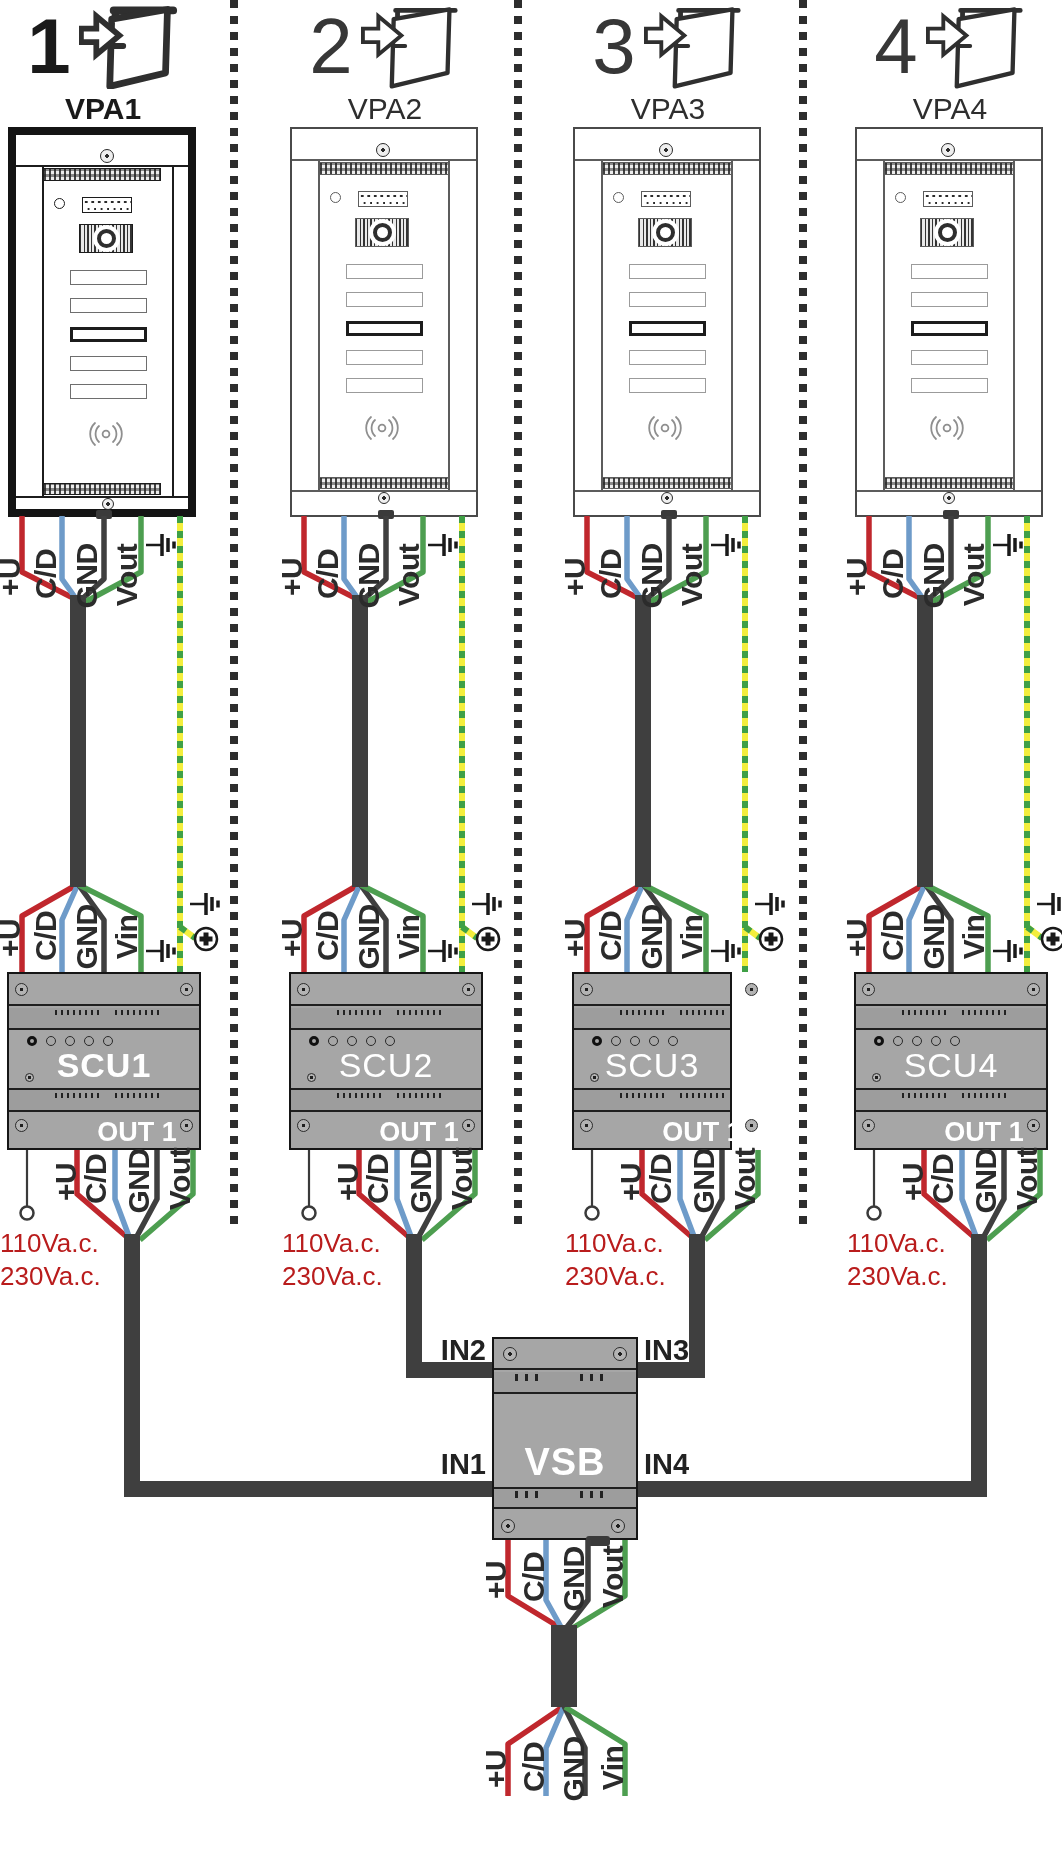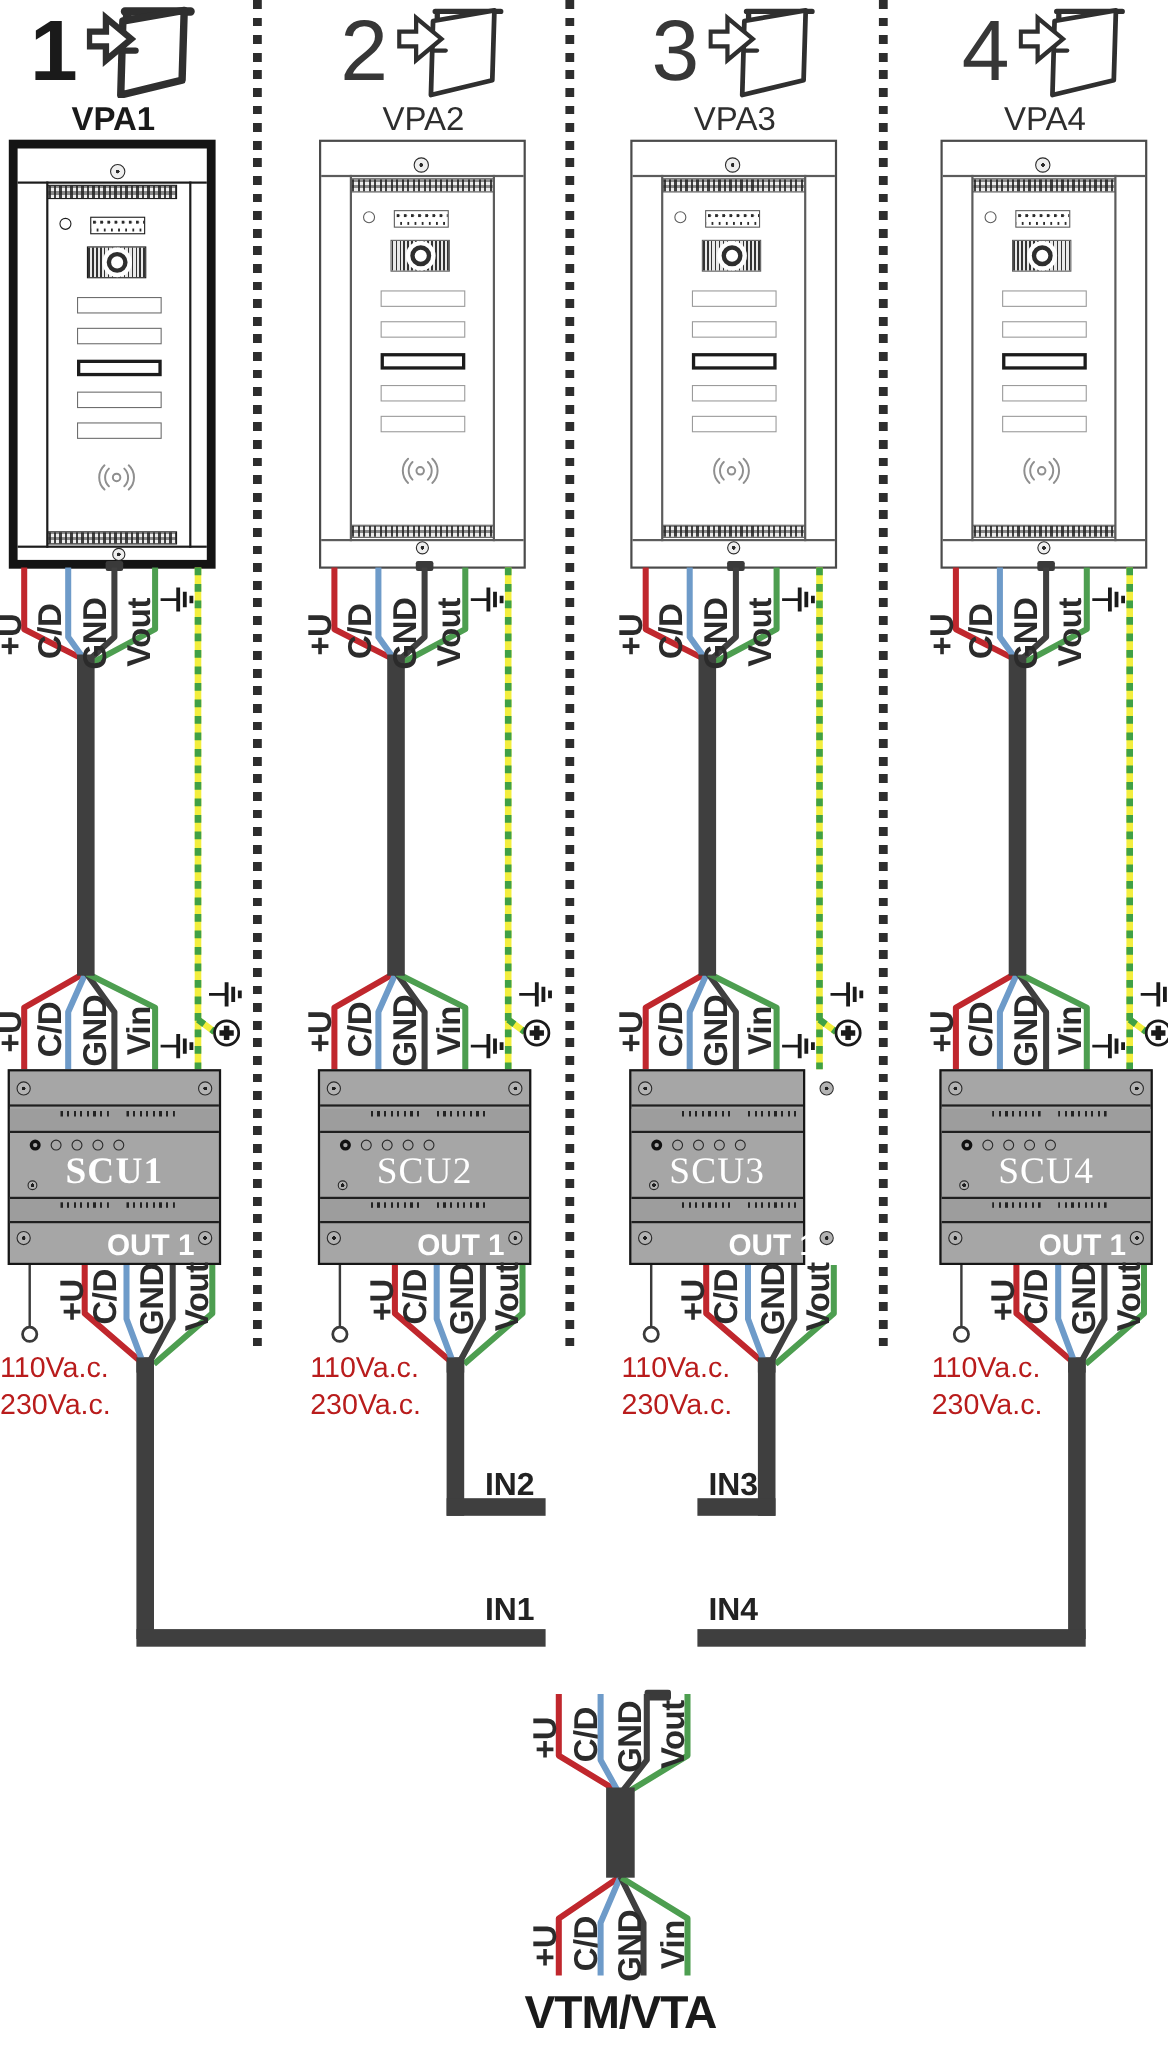--- a/index.html
+++ b/index.html
@@ -61,21 +61,21 @@
   .strip{position:absolute;left:0;right:0;box-sizing:border-box;}
   .vent{background:#9d9d9d;}
   .ticks{position:absolute;height:5px;width:44px;
          background:repeating-linear-gradient(90deg,#222 0 2px,transparent 2px 6px);}
   .teeth{position:absolute;height:7px;width:30px;
          background:repeating-linear-gradient(90deg,#222 0 3px,transparent 3px 10px);}
   .sled{position:absolute;width:10px;height:10px;border-radius:50%;box-sizing:border-box;
         border:1.6px solid #2a2a2a;background:#a6a6a6;}
   .sled.on{border:3px solid #111;}
   .scu-name{position:absolute;left:0;right:0;top:72px;text-align:center;font-size:34px;
-            font-weight:400;color:#fff;letter-spacing:1px;font-family:Liberation Serif, serif;}
+            font-weight:400;color:#fff;letter-spacing:1px;}
   .heavy .scu-name{font-weight:800;}
   .out-label{position:absolute;left:86px;top:143px;width:84px;text-align:center;
              font-size:27px;font-weight:700;color:#fff;}
   .cable{position:absolute;background:#3f3f3f;}
   .in-label{position:absolute;font-size:29px;font-weight:700;color:#222;width:70px;}
   .vsb-name{position:absolute;left:0;right:0;top:102px;text-align:center;font-size:38px;
             font-weight:800;color:#fff;letter-spacing:1px;}
   .vtm{position:absolute;left:412px;top:1806px;width:304px;text-align:center;
        font-size:42px;font-weight:800;color:#1a1a1a;letter-spacing:-1px;}
   .sep{position:absolute;top:0;width:8px;height:1224px;
@@ -92,20 +92,38 @@
 
   <div class="cable" style="left:124px;top:1234px;width:16px;height:256px"></div>
   <div class="cable" style="left:124px;top:1481px;width:372px;height:16px"></div>
   <div class="cable" style="left:406px;top:1234px;width:16px;height:144px"></div>
   <div class="cable" style="left:406px;top:1362px;width:90px;height:16px"></div>
   <div class="cable" style="left:689px;top:1234px;width:16px;height:144px"></div>
   <div class="cable" style="left:634px;top:1362px;width:71px;height:16px"></div>
   <div class="cable" style="left:971px;top:1234px;width:16px;height:256px"></div>
   <div class="cable" style="left:634px;top:1481px;width:353px;height:16px"></div>
 
+  <div class="module" style="left:492px;top:1337px;width:146px;height:203px">
+    <div class="strip" style="top:0;height:31px;border-bottom:2px solid #1f1f1f">
+      <div class="screw s14 dark" style="left:9px;top:8px"></div>
+      <div class="screw s14 dark" style="left:119px;top:8px"></div>
+    </div>
+    <div class="strip vent" style="top:33px;height:22px;border-bottom:2px solid #1f1f1f">
+      <div class="teeth" style="left:21px;top:2px"></div>
+        <div class="teeth" style="left:86px;top:2px"></div>
+    </div>
+    <div class="led" style="left:11px;top:64px;border-color:#333;background:transparent"></div>
+    <div class="vsb-name">VSB</div>
+    <div class="strip vent" style="top:148px;height:22px;border-top:2px solid #1f1f1f;border-bottom:2px solid #1f1f1f">
+      <div class="teeth" style="left:21px;top:2px"></div>
+        <div class="teeth" style="left:86px;top:2px"></div>
+    </div>
+    <div class="screw s14 dark" style="left:7px;top:180px"></div>
+    <div class="screw s14 dark" style="left:117px;top:180px"></div>
+  </div>
 
   <div class="in-label" style="left:416px;top:1334px;text-align:right">IN2</div>
   <div class="in-label" style="left:644px;top:1334px">IN3</div>
   <div class="in-label" style="left:416px;top:1448px;text-align:right">IN1</div>
   <div class="in-label" style="left:644px;top:1448px">IN4</div>
 
   <svg class="abs" style="left:460px;top:1536px" width="210" height="268" viewBox="0 0 210 268">
     <rect x="126" y="0" width="24" height="10" rx="3" fill="#3a3a3a"></rect>
     <path d="M48 4 V60 L99 91 M104 170 L48 208 V260" stroke="#c0272d" stroke-width="5.5" fill="none" stroke-linejoin="round"></path>
     <path d="M86 4 V64 L101 91 M104 170 L86 212 V260" stroke="#6e9bc9" stroke-width="5.5" fill="none" stroke-linejoin="round"></path>
@@ -115,21 +133,20 @@
   </svg>
   <div class="wl" style="left:496px;top:1580px">+U</div>
   <div class="wl" style="left:534px;top:1577px">C/D</div>
   <div class="wl" style="left:574px;top:1579px">GND</div>
   <div class="wl" style="left:613px;top:1577px">Vout</div>
   <div class="wl" style="left:496px;top:1769px">+U</div>
   <div class="wl" style="left:534px;top:1767px">C/D</div>
   <div class="wl" style="left:574px;top:1769px">GND</div>
   <div class="wl" style="left:613px;top:1768px">Vin</div>
 
-  <div class="vtm">VTM/VTA</div>
 <div class="col heavy" style="left: 0px;">
   <div class="col-header">
     <span class="door-num">1</span>
     <svg class="door-icon" viewBox="0 0 104 88">
       <path class="ds frame" d="M36 7 H98 M38 7 V26"></path>
       <polygon class="ds leaf" points="34,16 92,6 90,72 32,86"></polygon>
       <path class="ds handle" d="M34 44 H46"></path>
       <polygon class="ds arrow" points="2,26 18,26 18,13 42,33 18,53 18,40 2,40"></polygon>
     </svg>
   </div>

